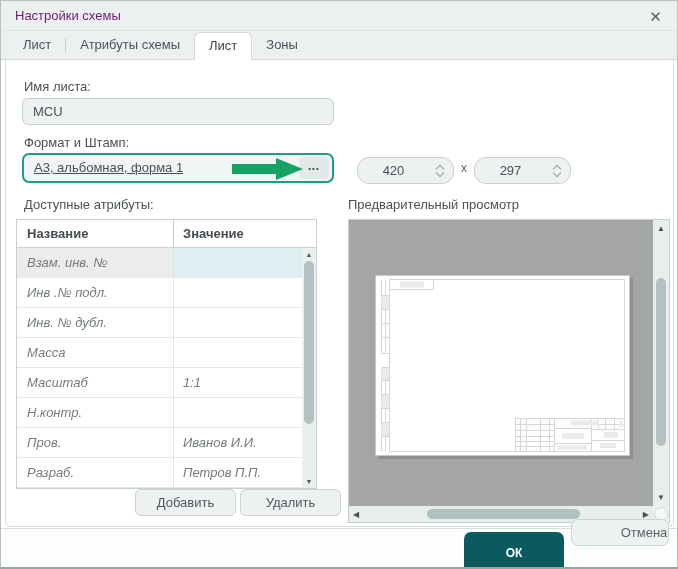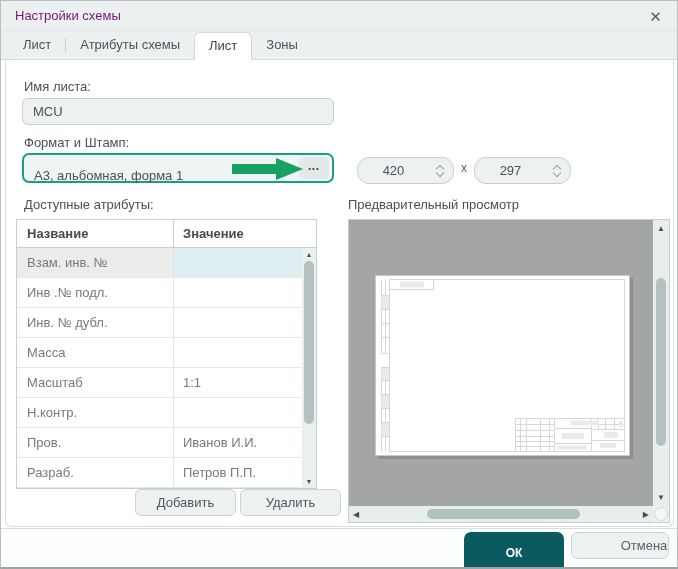--- a/index.html
+++ b/index.html
@@ -30,21 +30,21 @@
              border-radius: 0 0 6px 6px; }
   .lbl { position: absolute; font-size: 13px; color: #4a5154; }
 
   .textinput { position: absolute; left: 16px; top: 38px; width: 312px; height: 27px;
                background: #eef1f1; border: 1px solid #c7cfcf; border-radius: 6px;
                font-size: 13px; color: #4a5154; line-height: 25px; padding-left: 10px; }
 
   .combo { position: absolute; left: 16px; top: 93px; width: 312px; height: 30px;
            background: #f1f4f4; border: 2px solid #1d9c86; border-radius: 7px;
            font-size: 13px; color: #4a5154; }
-  .combo .combo-text { position: absolute; left: 10px; top: 13px; }
+  .combo .combo-text { position: absolute; left: 10px; top: 5px; text-decoration: underline; }
   .browse { position: absolute; right: 3px; top: 2px; width: 30px; height: 22px;
             background: #e3e8e8; border-radius: 5px; display: flex; align-items: center;
             justify-content: center; font-size: 8px; letter-spacing: 1px; color: #40474a; }
 
   
   .arrow-shaft { position: absolute; left: 226px; top: 104px; width: 45px; height: 10px; background: #16a263; }
   .arrow-head  { position: absolute; left: 270px; top: 98px; width: 0; height: 0;
                  border-left: 27px solid #16a263; border-top: 11px solid transparent;
                  border-bottom: 11px solid transparent; }
 
@@ -61,21 +61,21 @@
   .chev.down::before { transform: rotate(135deg); top: -1px; }
   .sep-x { position: absolute; left: 455px; top: 101px; font-size: 12px; color: #5a6164; }
 
   
   .attr-table { position: absolute; left: 10px; top: 159px; width: 301px; height: 270px;
                 border: 1px solid #c7cfcf; background: #ffffff; }
   .thead { display: flex; height: 28px; border-bottom: 1px solid #c7cfcf; font-size: 13px;
            font-weight: 700; color: #454b4f; }
   .th-name { width: 157px; border-right: 1px solid #c7cfcf; padding: 6px 0 0 10px; }
   .th-val  { flex: 1; padding: 6px 0 0 9px; }
-  .trow { display: flex; height: 30px; border-bottom: 1px solid #e2e7e7; font-size: 13px; color: #747b7f; }
+  .trow { display: flex; height: 30px; border-bottom: 1px solid #e2e7e7; font-size: 13px; color: #747b7f; font-style: italic; }
   .trow:last-child { border-bottom: none; }
   .td-name { width: 157px; border-right: 1px solid #dfe4e4; padding: 7px 0 0 10px; }
   .td-val  { flex: 1; padding: 7px 0 0 9px; }
   .trow.selected .td-name { background: #ececec; }
   .trow.selected .td-val  { background: #ddeff1; }
   .tscroll { position: absolute; right: 0; top: 28px; bottom: 0; width: 14px; background: #eaefef; }
   .tscroll .sarrow { position: absolute; left: 0; width: 14px; text-align: center;
                      font-size: 7px; color: #4d565a; }
   .tscroll .thumb { position: absolute; left: 2px; width: 10px; top: 13px; height: 163px;
                     background: #b5c1c1; border-radius: 5px; }
@@ -101,21 +101,21 @@
                    border-radius: 50%; background: #f4f7f7; border: 1px solid #d2d8d8; }
   .sheet { position: absolute; left: 26px; top: 55px; width: 255px; height: 181px; background: #ffffff;
            border: 1px solid #c6c8c8; box-shadow: 3px 3px 0 #8e9090; }
 
   
   .footer { position: absolute; left: 0; right: 0; top: 527px; bottom: 0; background: #fcfdfd;
             border-top: 1px solid #d8dcdc; }
   .okbtn { position: absolute; left: 463px; top: 531px; width: 100px; height: 41px; background: #0b5a60;
            border: none; border-radius: 7px; color: #ffffff; font-size: 12px; font-weight: 700;
            display: flex; align-items: center; justify-content: center; }
-  .cancelbtn { position: absolute; left: 570px; top: 531px; width: 98px; height: 27px; background: #eef1f1;
+  .cancelbtn { position: absolute; left: 570px; top: 518px; width: 98px; height: 27px; background: #eef1f1;
                border: 1px solid #cbd3d3; border-radius: 7px; color: #586266; font-size: 13px;
                display: flex; align-items: center; justify-content: center; padding-left: 48px; }
 </style>
 </head>
 <body>
 
 <div class="dialog">
 
   <div class="titlebar">
     <span>Настройки схемы</span>

